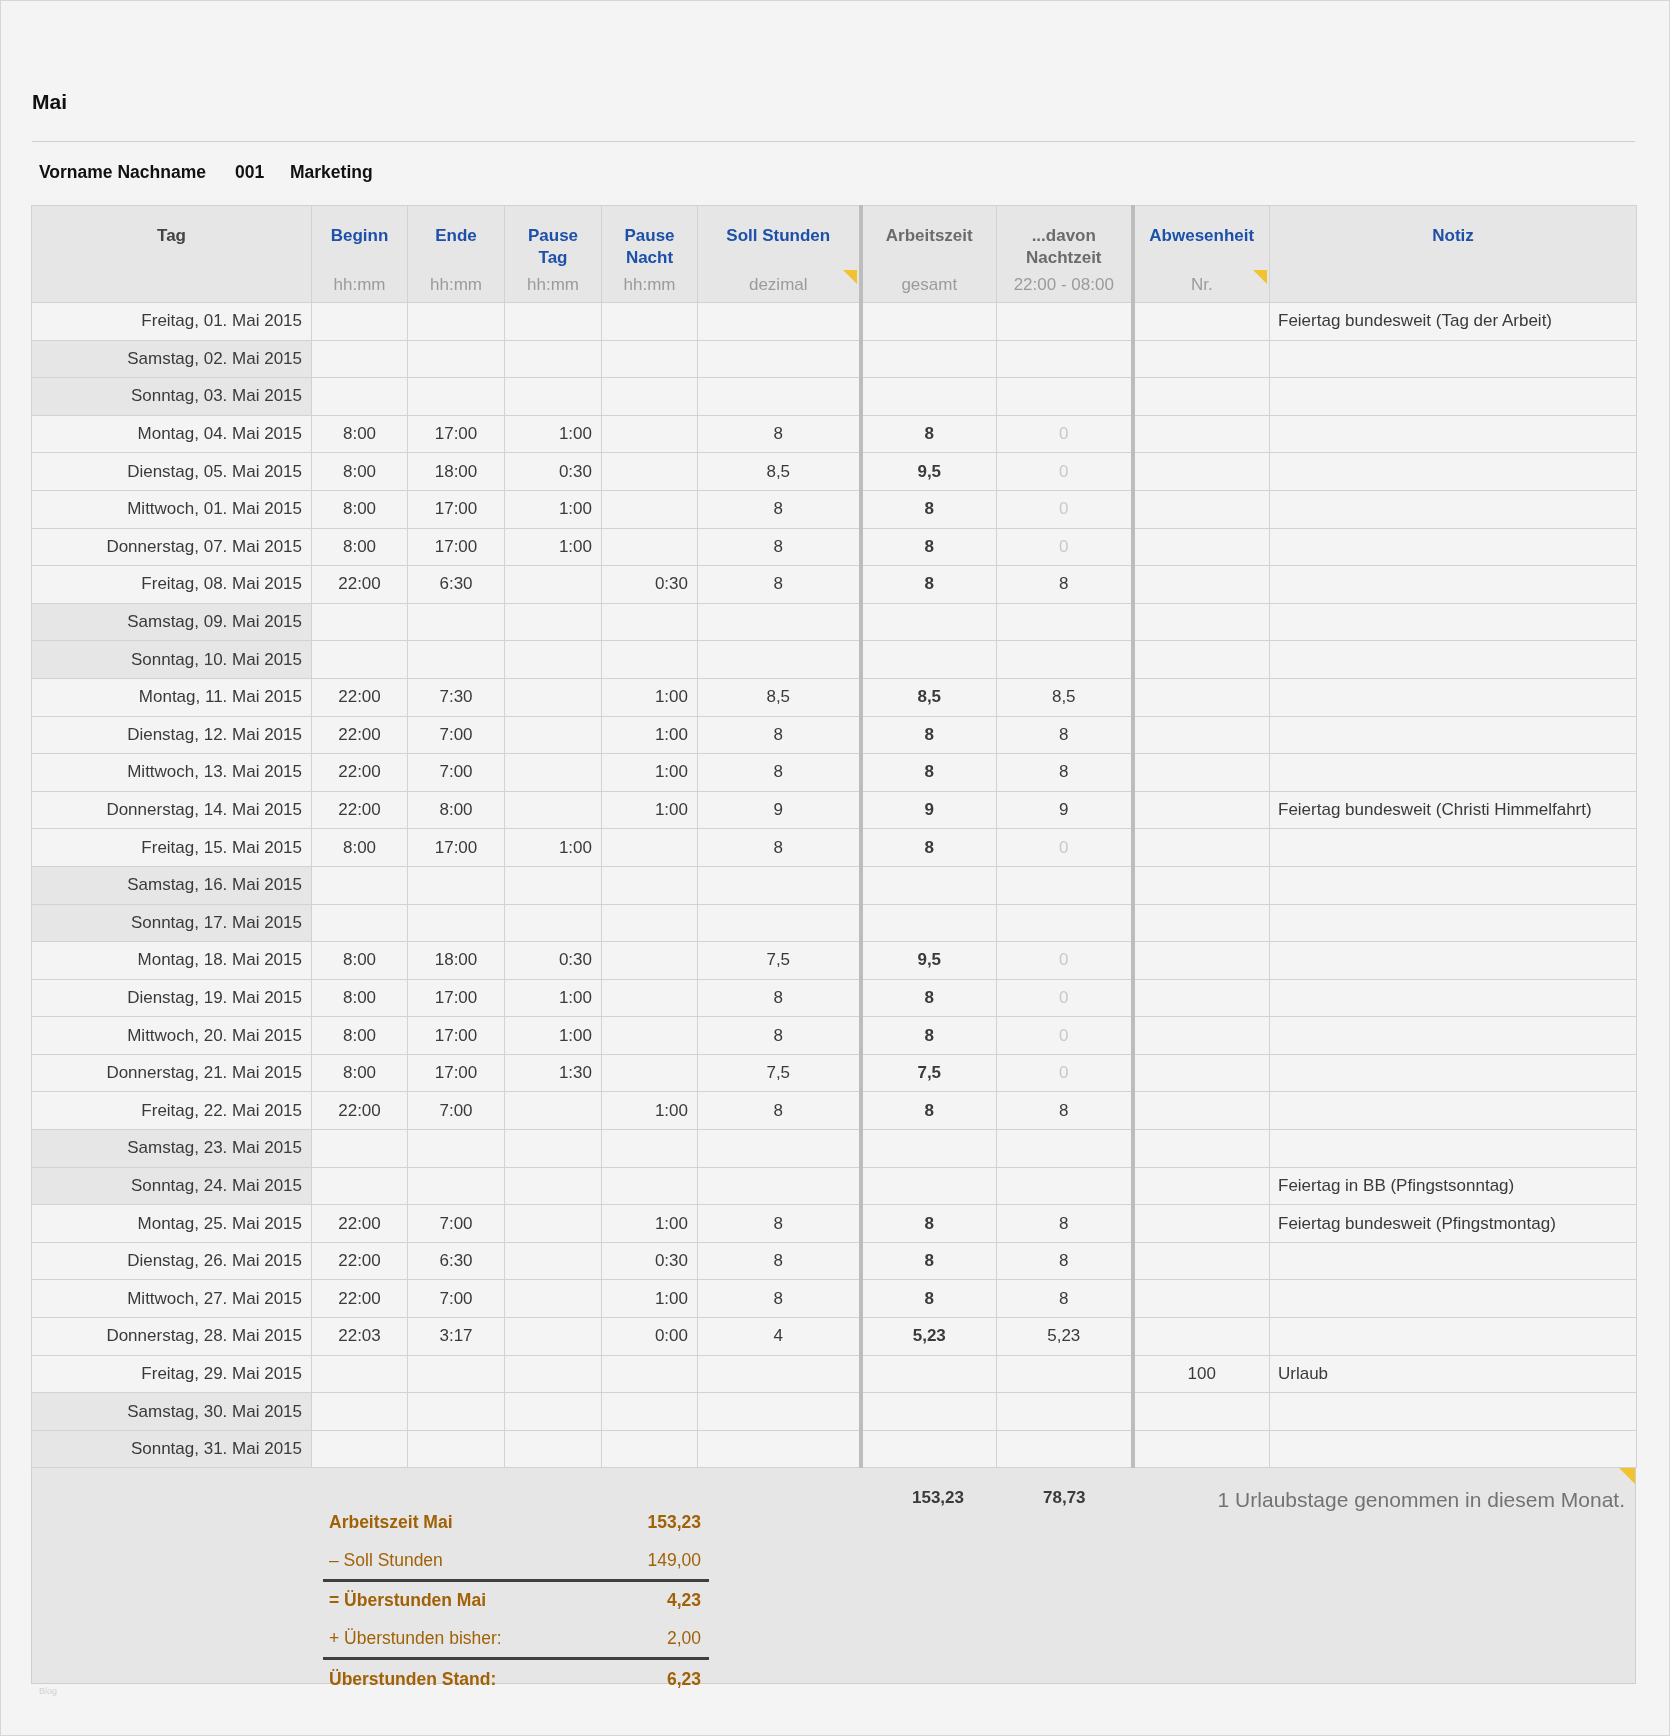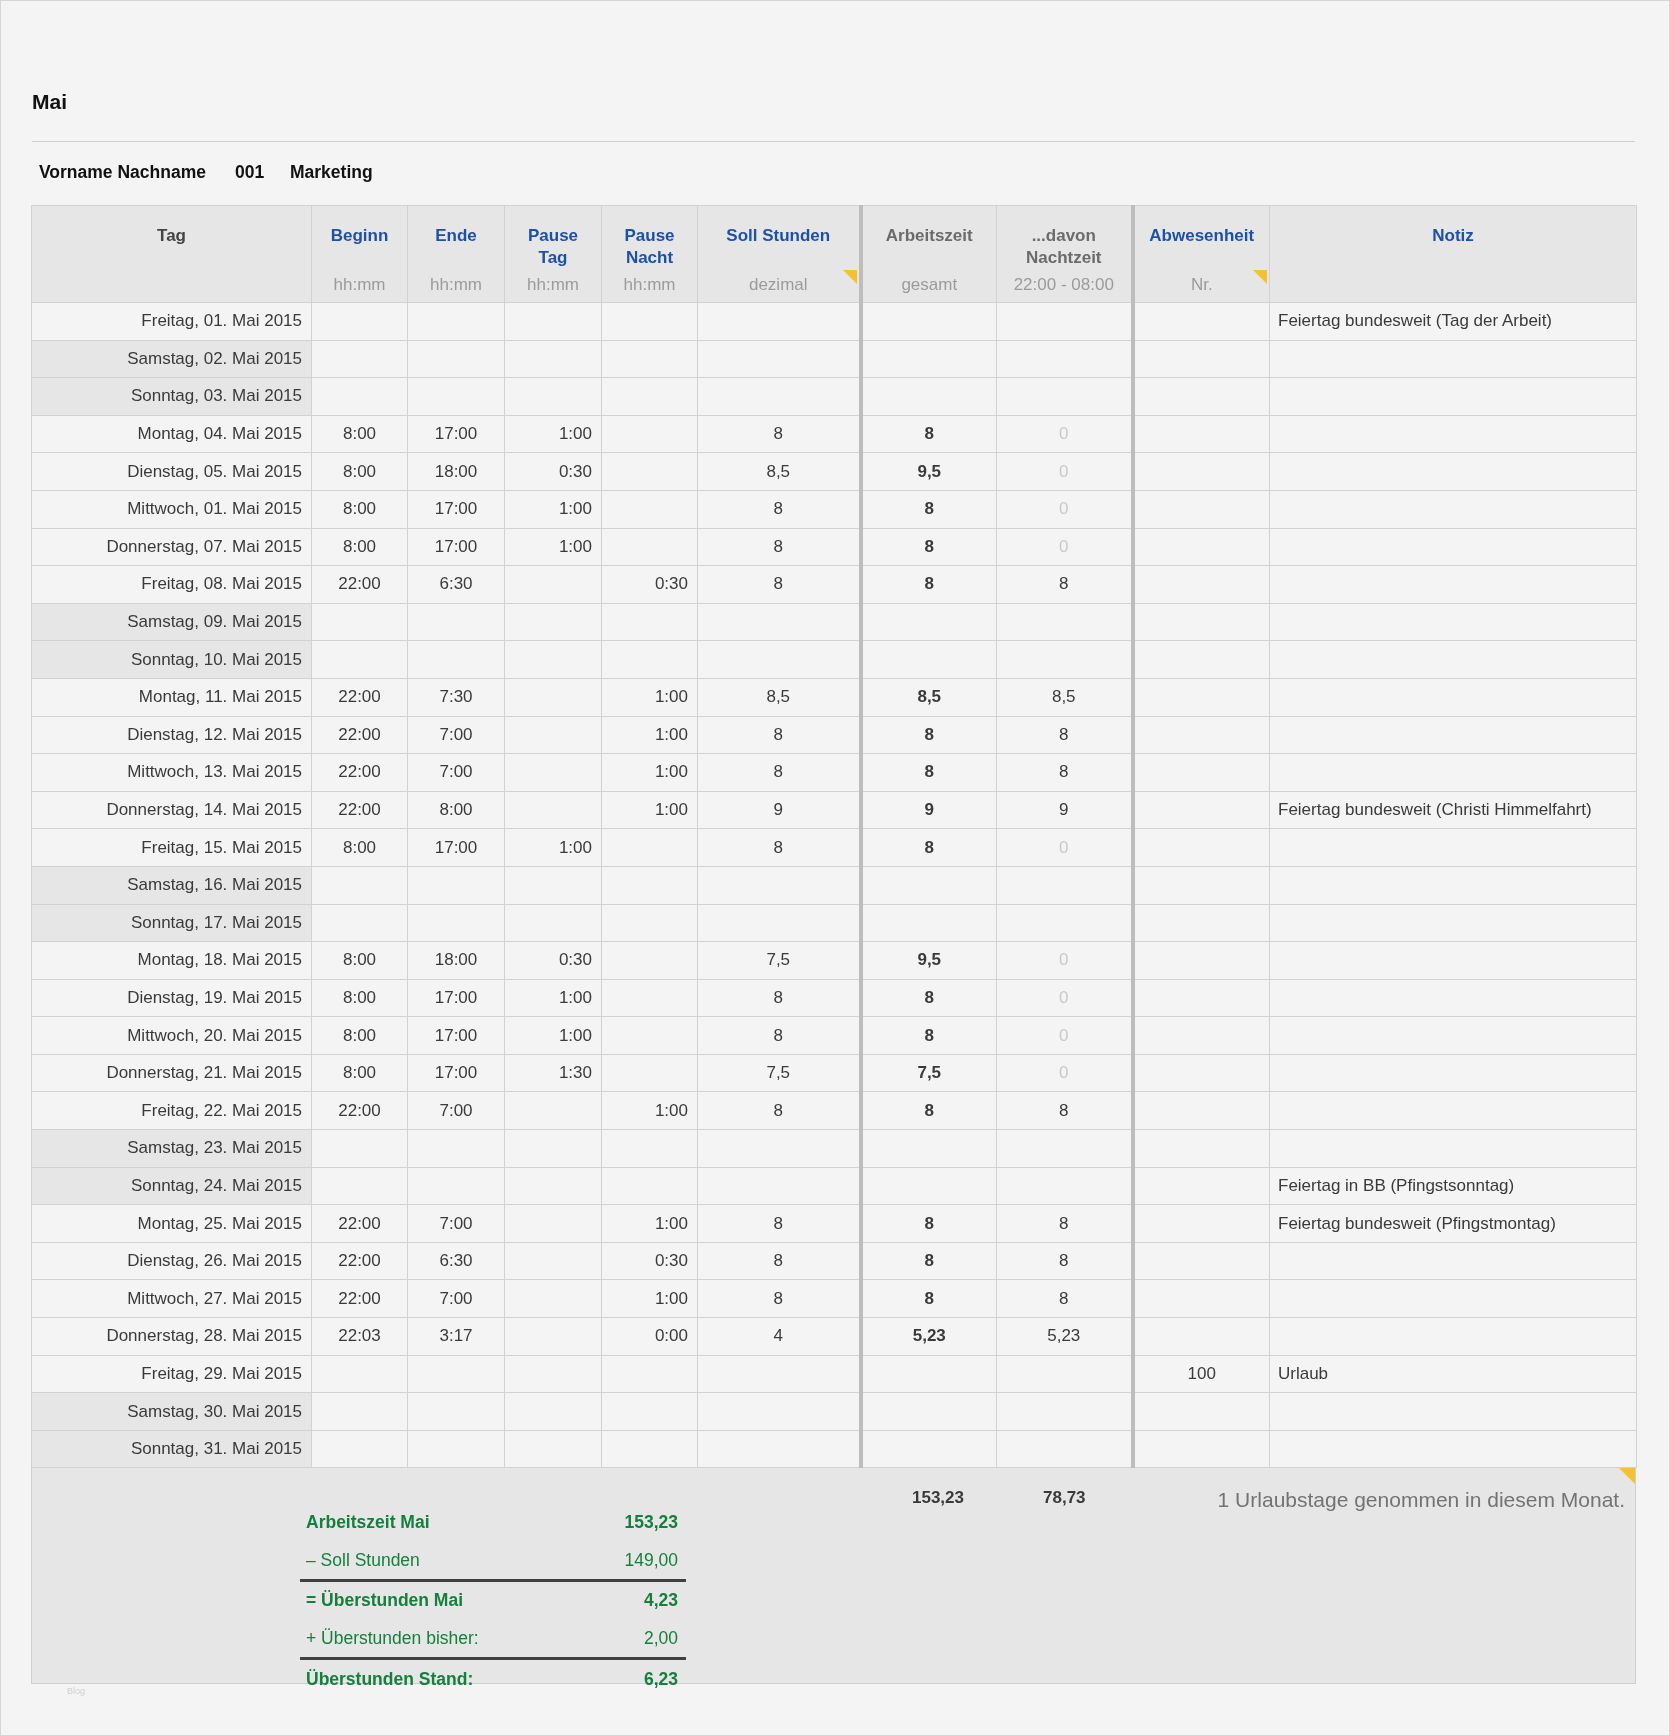--- a/index.html
+++ b/index.html
@@ -24,25 +24,25 @@
   table.ts tbody tr.we td.day{background:#e6e6e6;text-align:right;}
   table.ts tbody td.r{text-align:right;padding-right:9px;}
   table.ts tbody td.b{font-weight:bold;}
   table.ts tbody td.muted{color:#c9c9c9;}
   table.ts tbody td.note{text-align:left;padding-left:8px;}
   .sep-l{border-left:4px solid #bdbdbd !important;}
   .foot{position:absolute;left:31px;top:1468px;width:1603px;height:215px;background:#e6e6e6;border:1px solid #cfcfcf;border-top:none;}
   .tot{position:absolute;top:20px;font-size:17px;font-weight:bold;color:#3a3a3a;}
   .foot-note{position:absolute;top:20px;right:10px;font-size:21px;color:#737373;}
   .foot-flag{position:absolute;right:0;top:0;width:0;height:0;border-top:16px solid #f2c230;border-left:16px solid transparent;}
-  .sum{position:absolute;left:268px;top:36px;width:386px;font-size:17.5px;color:#15803d;}
+  .sum{position:absolute;left:291px;top:36px;width:386px;font-size:17.5px;color:#a16207;}
   .sum .row{display:flex;justify-content:space-between;height:37.6px;align-items:center;padding:0 8px 0 6px;}
   .sum .row.bold{font-weight:bold;}
   .sum .row.line{border-top:3px solid #404040;}
-  .tiny{position:absolute;left:39px;top:1686px;font-size:9px;color:#d0d0d0;margin-left:28px;}
+  .tiny{position:absolute;left:39px;top:1686px;font-size:9px;color:#d0d0d0;}
 </style>
 </head>
 <body>
 
 <div class="frame"></div>
 
 <div class="title">Mai</div>
 <div class="hr"></div>
 
 <div class="meta">

